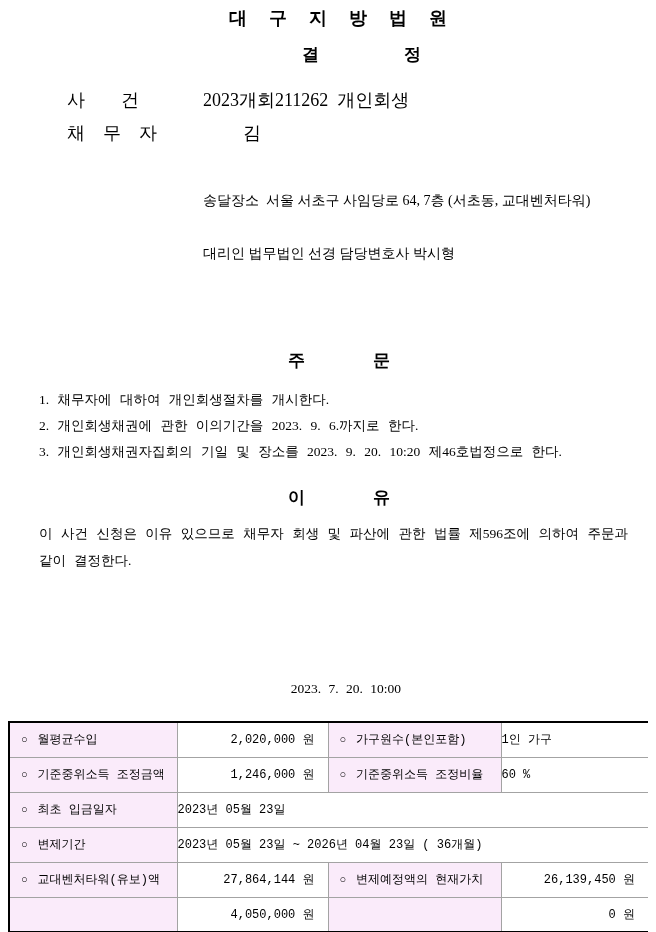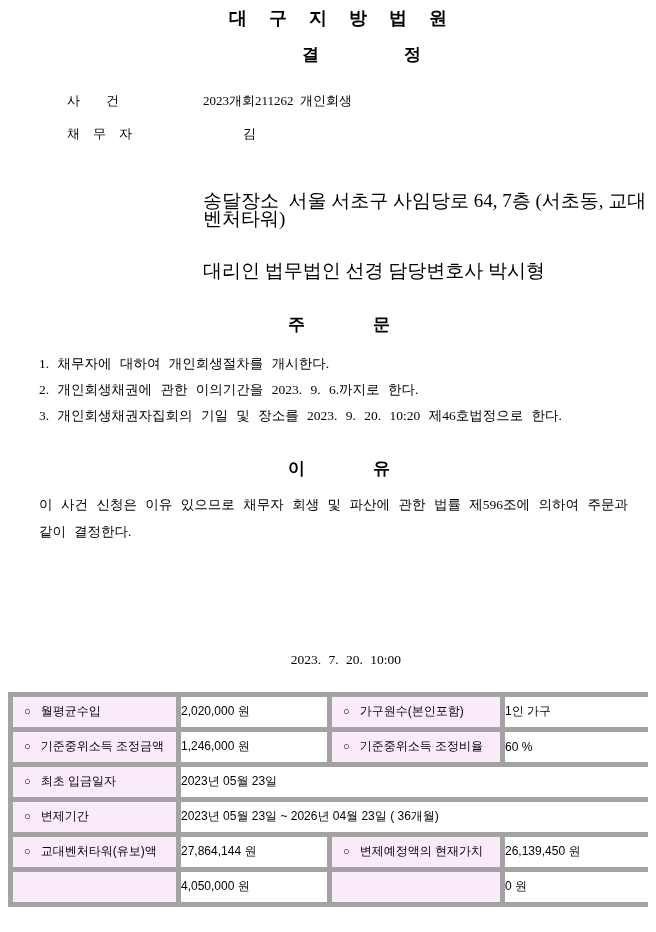--- a/index.html
+++ b/index.html
@@ -3,43 +3,43 @@
 <meta charset="utf-8">
 <style>
   html,body{margin:0;padding:0;background:#fff;}
   .page{position:relative;width:648px;height:932px;background:#fff;color:#000;
         font-family:"Liberation Serif","DejaVu Serif",serif;overflow:hidden;}
   .centered{text-align:center;padding-left:30px;}
   .court-title{margin:8px 0 0 0;font-family:"Liberation Sans","DejaVu Sans",sans-serif;
         font-weight:bold;font-size:18px;letter-spacing:2px;line-height:21px;white-space:pre;}
   .decision-heading{margin-top:16px;font-family:"Liberation Sans","DejaVu Sans",sans-serif;
         font-weight:bold;font-size:17px;line-height:20px;white-space:pre;margin-left:45px;}
-  .info-row{display:flex;margin-left:67px;font-size:13px;line-height:17px;}
+  .info-row{display:flex;margin-left:67px;font-size:18px;line-height:17px;}
   .info-row.first{margin-top:27px;}
   .info-row.second{margin-top:16px;gap:40px;}
   .info-label{flex:none;width:70px;white-space:pre;}
   .info-value{margin-left:66px;white-space:pre;}
-  .address-block{margin:15px 0 0 203px;font-size:19px;line-height:17.5px;white-space:pre-wrap;}
+  .address-block{margin:15px 0 0 203px;font-size:14px;line-height:17.5px;white-space:pre-wrap;}
   .section-heading{font-family:"Liberation Sans","DejaVu Sans",sans-serif;
         font-weight:bold;font-size:17px;line-height:20px;white-space:pre;}
-  .order-heading{}
+  .order-heading{margin-top:54px;}
   .order-list{margin:16px 20px 0 39px;font-size:13.5px;line-height:26px;
         word-spacing:5px;white-space:nowrap;}
-  .reason-heading{margin-top:30px;}
+  .reason-heading{margin-top:23px;}
   .reason-text{margin:12px 0 0 39px;width:589px;font-size:13.5px;line-height:27px;
         word-spacing:4.5px;text-align:justify;}
   .datetime{margin-top:106px;text-align:center;transform:translateX(22px);
         font-size:13.5px;line-height:17px;word-spacing:4px;white-space:pre;}
   .fin-table{margin:24px 0 0 8px;width:640px;border-collapse:collapse;table-layout:fixed;
         border:2px solid #000;font-family:"Liberation Sans","DejaVu Sans",sans-serif;
         font-size:12px;}
   .fin-table tr{height:35px;}
-  .fin-table td{border:5px solid #a3a3a3;padding:0;overflow:hidden;white-space:pre;vertical-align:middle;}
+  .fin-table td{border:1px solid #a3a3a3;padding:0;overflow:hidden;white-space:pre;vertical-align:middle;font-family:Liberation Mono, monospace;}
   td.lbl{background:#faebfa;padding-left:11px;}
-  td.num{text-align:left;padding-right:0;}
+  td.num{text-align:right;padding-right:13px;}
   td.txt{text-align:left;}
   .bullet{display:inline-block;margin-right:10px;font-size:11px;}
 </style>
 </head>
 <body>
 
 <div class="page">
 
   <div class="court-title centered">대　구　지　방　법　원</div>
 

